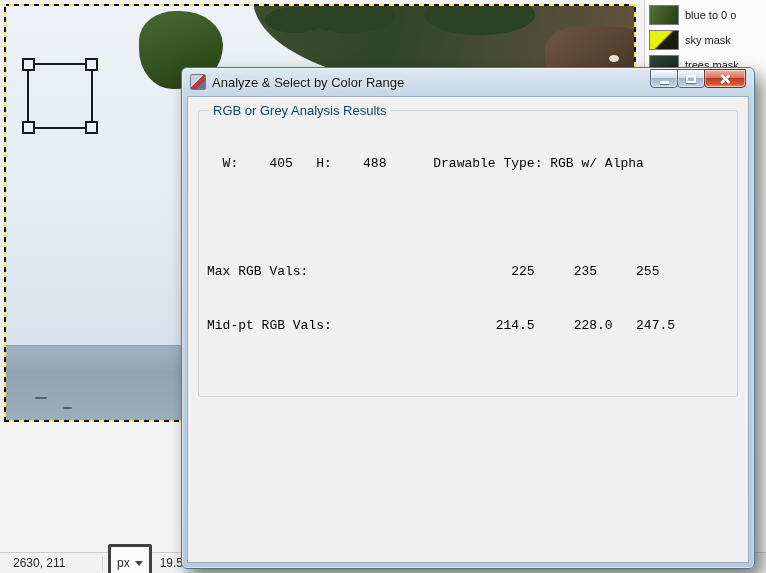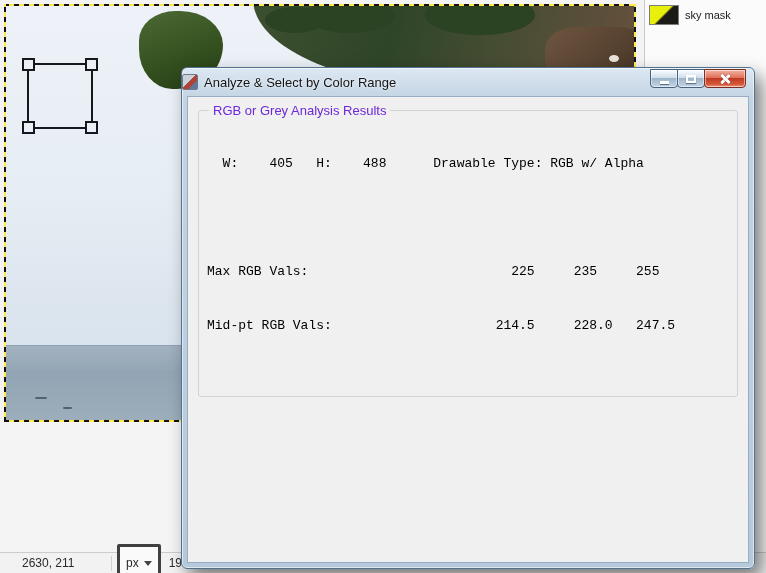--- a/index.html
+++ b/index.html
@@ -52,34 +52,34 @@
   .thumb { width:30px; height:20px; border:1px solid #7d7d7d; flex:0 0 auto; }
   .thumb-green { background:linear-gradient(115deg,#55702f 0%,#3a5520 55%,#243d14 100%); }
   .thumb-sky { background:
     linear-gradient(135deg, rgba(233,240,0,.95) 0 47%, rgba(20,20,16,.97) 53%),
     repeating-conic-gradient(#cfcfcf 0% 25%, #ffffff 0% 50%) 0 0/8px 8px; }
   .thumb-trees { background:linear-gradient(150deg,#31493b 0%,#1d2c26 70%); }
 
   
   .status-bar { position:absolute; left:0; bottom:0; width:766px; height:21px; background:#f2f2f2;
     border-top:1px solid #cccccc; display:flex; align-items:center; font-size:12px; color:#2a2a2a; }
-  .pos-label { margin-left:22px; width:84px; }
+  .pos-label { margin-left:13px; width:84px; }
   .sb-sep { width:1px; height:15px; background:#cfcfcf; margin:0 5px; }
   .unit-box { display:flex; align-items:center; gap:5px; border:3px solid #404040; background:#fafafa;
     height:17px; padding:16px 6px; border-radius:2px; }
   .chev { width:0; height:0; border-left:4px solid transparent; border-right:4px solid transparent;
     border-top:5px solid #444; }
   .zoom-label { margin-left:8px; }
 
   
   .dialog { position:absolute; left:181px; top:67px; width:574px; height:502px;
     background:linear-gradient(180deg,#dde8f3 0%,#c3d4e4 30px,#b6c9db 100%);
     border:1px solid #52718f; border-radius:6px;
     box-shadow:7px 9px 18px rgba(0,0,0,.5), inset 0 0 0 1px rgba(255,255,255,.55); }
-  .titlebar { position:absolute; left:0; top:0; right:0; height:28px; display:flex; align-items:center; padding:0 0; }
+  .titlebar { position:absolute; left:0; top:0; right:0; height:28px; display:flex; align-items:center; padding:0 8px; }
   .dlg-icon { width:16px; height:16px; margin-right:6px; border-radius:2px; border:1px solid #6d7b88;
     background:linear-gradient(135deg,#c9d2da 0 45%,#b04338 45% 70%,#5b7a9e 70%); flex:0 0 auto; }
   .dlg-title { font-size:13px; color:#141414; text-shadow:0 0 3px rgba(255,255,255,.9); white-space:nowrap; }
   .caption-buttons { position:absolute; top:1px; right:8px; display:flex; }
   .cap { width:28px; height:19px; border:1px solid #46627e; border-radius:0 0 4px 4px; margin-left:-1px;
     display:flex; align-items:center; justify-content:center;
     background:linear-gradient(180deg,rgba(253,255,255,.95) 0%,rgba(208,222,236,.9) 45%,rgba(153,177,199,.9) 50%,rgba(196,214,231,.95) 100%);
     box-shadow:inset 0 0 0 1px rgba(255,255,255,.5); cursor:default; }
   .cap-close { width:42px; border-color:#7c2d1d;
     background:linear-gradient(180deg,#f2b4a2 0%,#e0705a 45%,#bf3a22 50%,#d65b3a 85%,#efa08a 100%); }
@@ -88,21 +88,21 @@
   .x-glyph { position:relative; width:12px; height:12px; }
   .x-glyph::before,.x-glyph::after { content:""; position:absolute; left:5px; top:0; width:2.6px; height:12px;
     background:#fff; border-radius:1px; box-shadow:0 0 1px rgba(70,10,0,.9); }
   .x-glyph::before { transform:rotate(45deg); }
   .x-glyph::after  { transform:rotate(-45deg); }
 
   .client { position:absolute; left:5px; right:5px; top:28px; bottom:5px; background:#f0f0f0;
     border:1px solid #97adc2; padding:6px 10px 8px; overflow:hidden; }
 
   fieldset.grp { border:1px solid #d3d3d3; border-radius:3px; padding:1px 8px 7px; background:transparent; }
-  fieldset.grp legend { font-size:13px; color:#6d28d9; padding:0 4px; margin-left:2px; }
+  fieldset.grp legend { font-size:13px; color:#0c4a6e; padding:0 4px; margin-left:2px; }
 
   .mono { font-family:"Liberation Mono","DejaVu Sans Mono",monospace; font-size:13px; line-height:18px;
     white-space:pre; color:#000; }
   .mono-line { min-height:18px; }
 </style>
 </head>
 <body>
 
 <div class="screen">
 
@@ -126,22 +126,30 @@
       </div>
     </div>
     <div class="ants ants-h ants-top"></div>
     <div class="ants ants-h ants-bottom"></div>
     <div class="ants ants-v ants-left"></div>
     <div class="ants ants-v ants-right"></div>
   </div>
 
   <div class="layers-panel">
     <div class="layer-row">
+      <span class="thumb thumb-green"></span>
+      <span>blue to 0 o</span>
+    </div>
+    <div class="layer-row">
       <span class="thumb thumb-sky"></span>
       <span>sky mask</span>
+    </div>
+    <div class="layer-row">
+      <span class="thumb thumb-trees"></span>
+      <span>trees mask</span>
     </div>
   </div>
 
   <div class="status-bar">
     <span class="pos-label">2630, 211</span>
     <span class="sb-sep"></span>
     <span class="unit-box">
       <span>px</span>
       <span class="chev"></span>
     </span>

